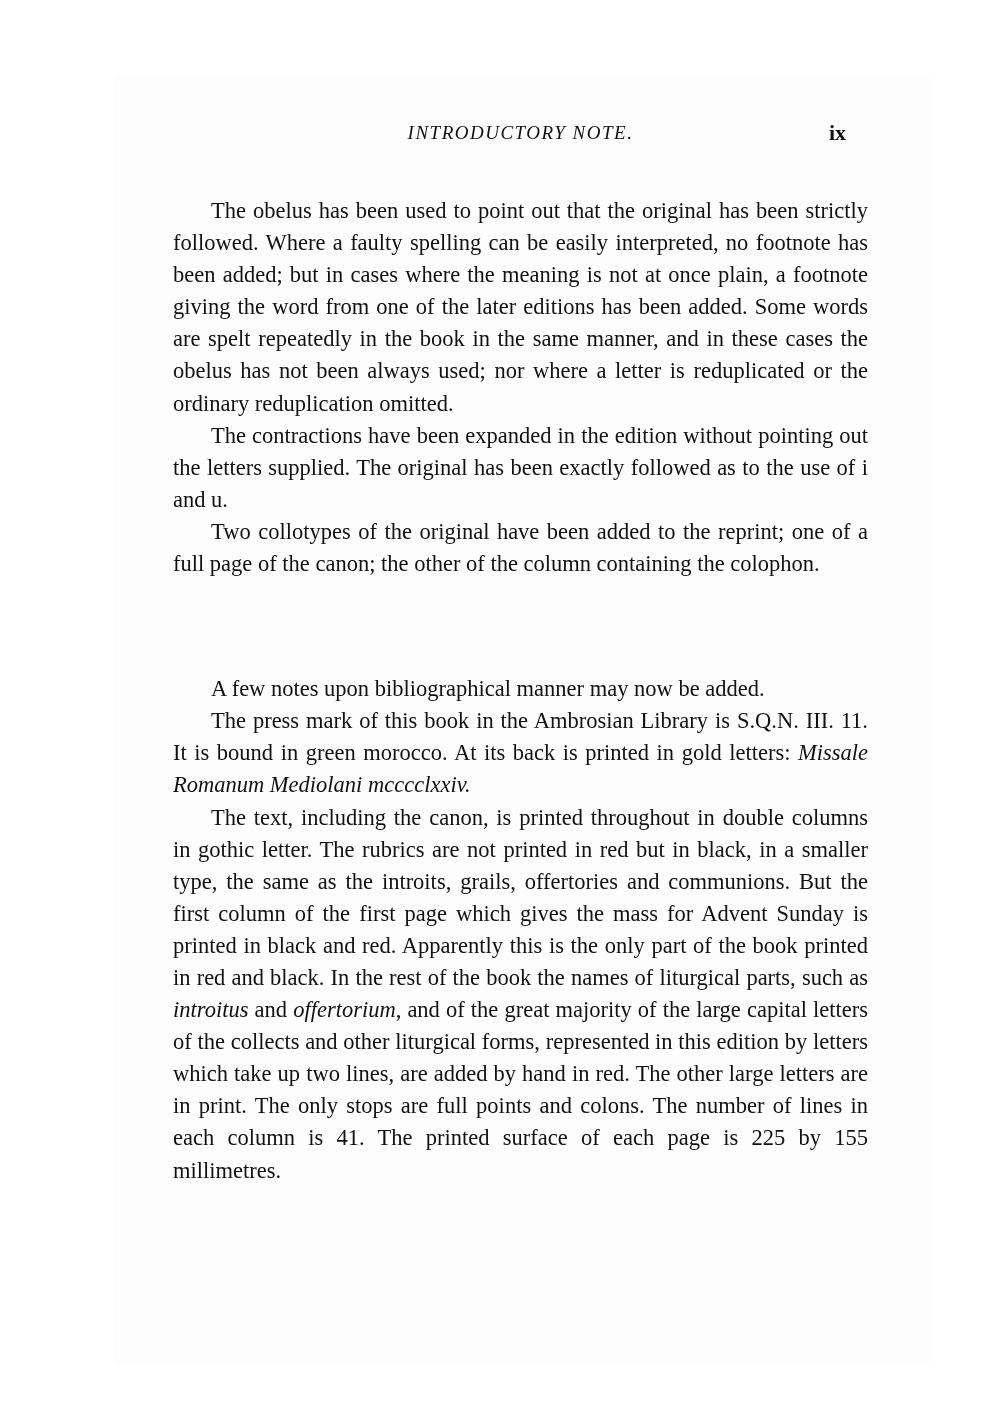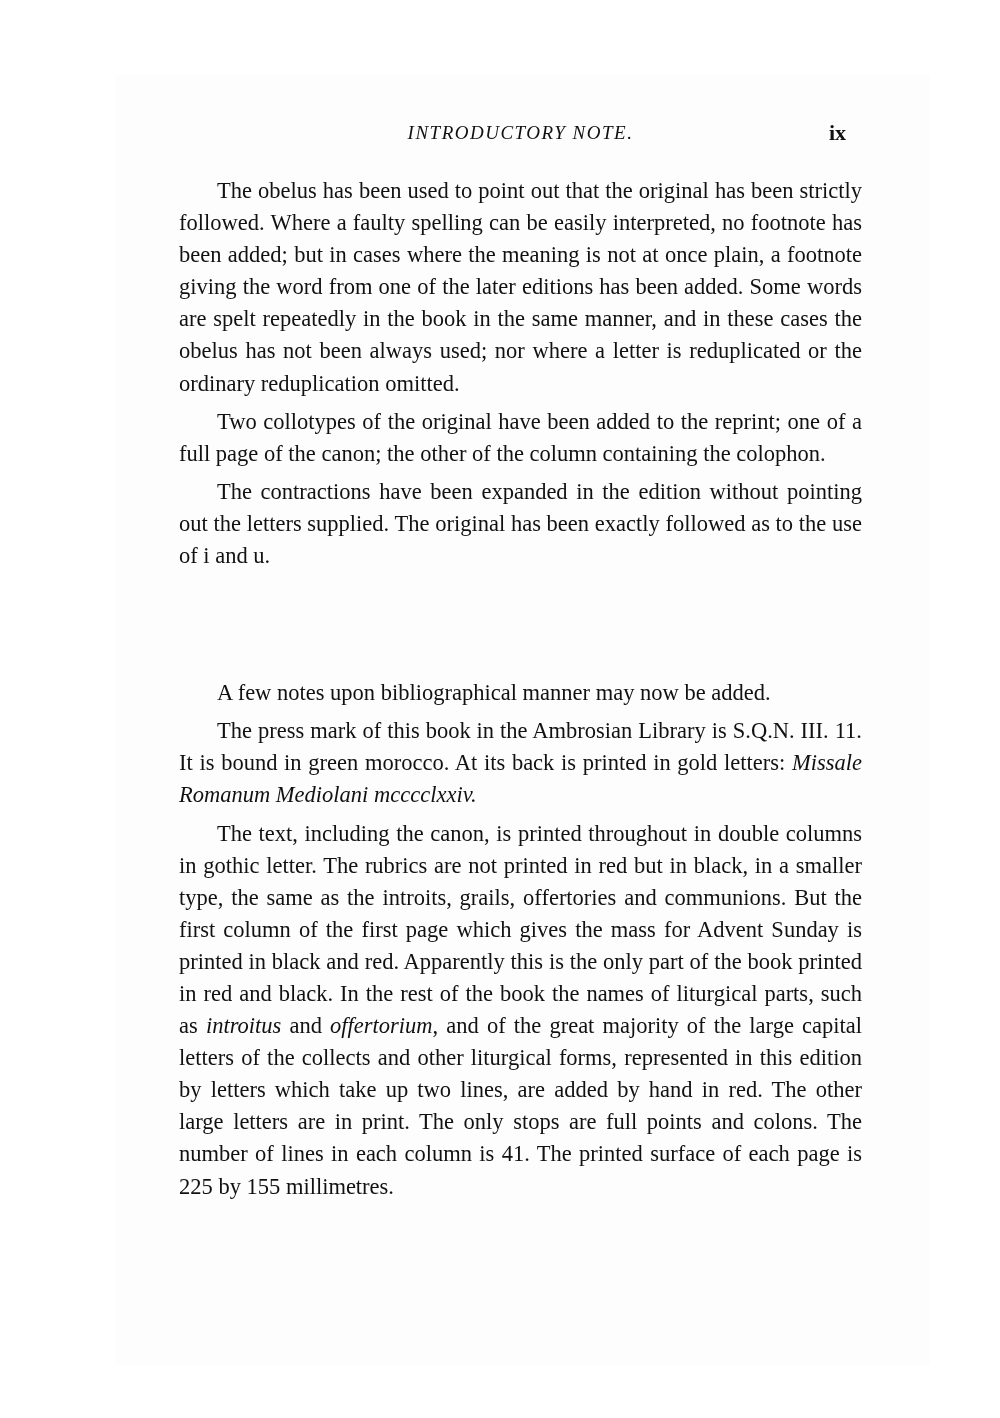--- a/index.html
+++ b/index.html
@@ -10,46 +10,46 @@
   }
   .page {
     position: absolute; left: 173px; top: 105px; width: 695px;
     font-family: "Liberation Serif", "DejaVu Serif", serif;
     color: #111;
     font-size: 22.5px;
     line-height: 32.1px;
     text-align: justify;
   }
   .running-head {
-    position: relative; height: 32px; margin-bottom: 38px;
+    position: relative; height: 32px; margin-bottom: 58px;
   }
   .running-title {
     position: absolute; left: 0; right: 0; top: 12px; text-align: center;
     font-style: italic; font-size: 19px; letter-spacing: 1.5px;
   }
   .folio {
     position: absolute; right: 22px; top: 12px; font-size: 22px; font-weight: bold;
   }
-  p { margin: 6px; text-indent: 38px; }
+  p { margin: 0; text-indent: 38px; }
   .gap { height: 93px; }
   em { font-style: italic; }
 </style>
 </head>
 <body>
 
 <div class="page-bg"></div>
 
 <div class="page">
   <div class="running-head">
     <span class="running-title">INTRODUCTORY NOTE.</span>
     <span class="folio">ix</span>
   </div>
 
   <p>The obelus has been used to point out that the original has been strictly followed. Where a faulty spelling can be easily interpreted, no footnote has been added; but in cases where the meaning is not at once plain, a footnote giving the word from one of the later editions has been added. Some words are spelt repeatedly in the book in the same manner, and in these cases the obelus has not been always used; nor where a letter is reduplicated or the ordinary reduplication omitted.</p>
+  <p>The contractions have been expanded in the edition without pointing out the letters supplied. The original has been exactly followed as to the use of i and u.</p>
   <p>Two collotypes of the original have been added to the reprint; one of a full page of the canon; the other of the column containing the colophon.</p>
-  <p>The contractions have been expanded in the edition without pointing out the letters supplied. The original has been exactly followed as to the use of i and u.</p>
 
   <div class="gap"></div>
 
   <p>A few notes upon bibliographical manner may now be added.</p>
   <p><span>The press mark of this book in the Ambrosian Library is S.Q.N. III. 11. It is bound in green morocco. At its back is printed in gold letters: </span><em>Missale Romanum Mediolani mcccclxxiv.</em><span></span></p>
   <p><span>The text, including the canon, is printed throughout in double columns in gothic letter. The rubrics are not printed in red but in black, in a smaller type, the same as the introits, grails, offertories and communions. But the first column of the first page which gives the mass for Advent Sunday is printed in black and red. Apparently this is the only part of the book printed in red and black. In the rest of the book the names of liturgical parts, such as </span><em>introitus</em><span> and </span><em>offertorium</em><span>, and of the great majority of the large capital letters of the collects and other liturgical forms, represented in this edition by letters which take up two lines, are added by hand in red. The other large letters are in print. The only stops are full points and colons. The number of lines in each column is 41. The printed surface of each page is 225 by 155 millimetres.</span></p>
 </div>
 
 </body></html>

